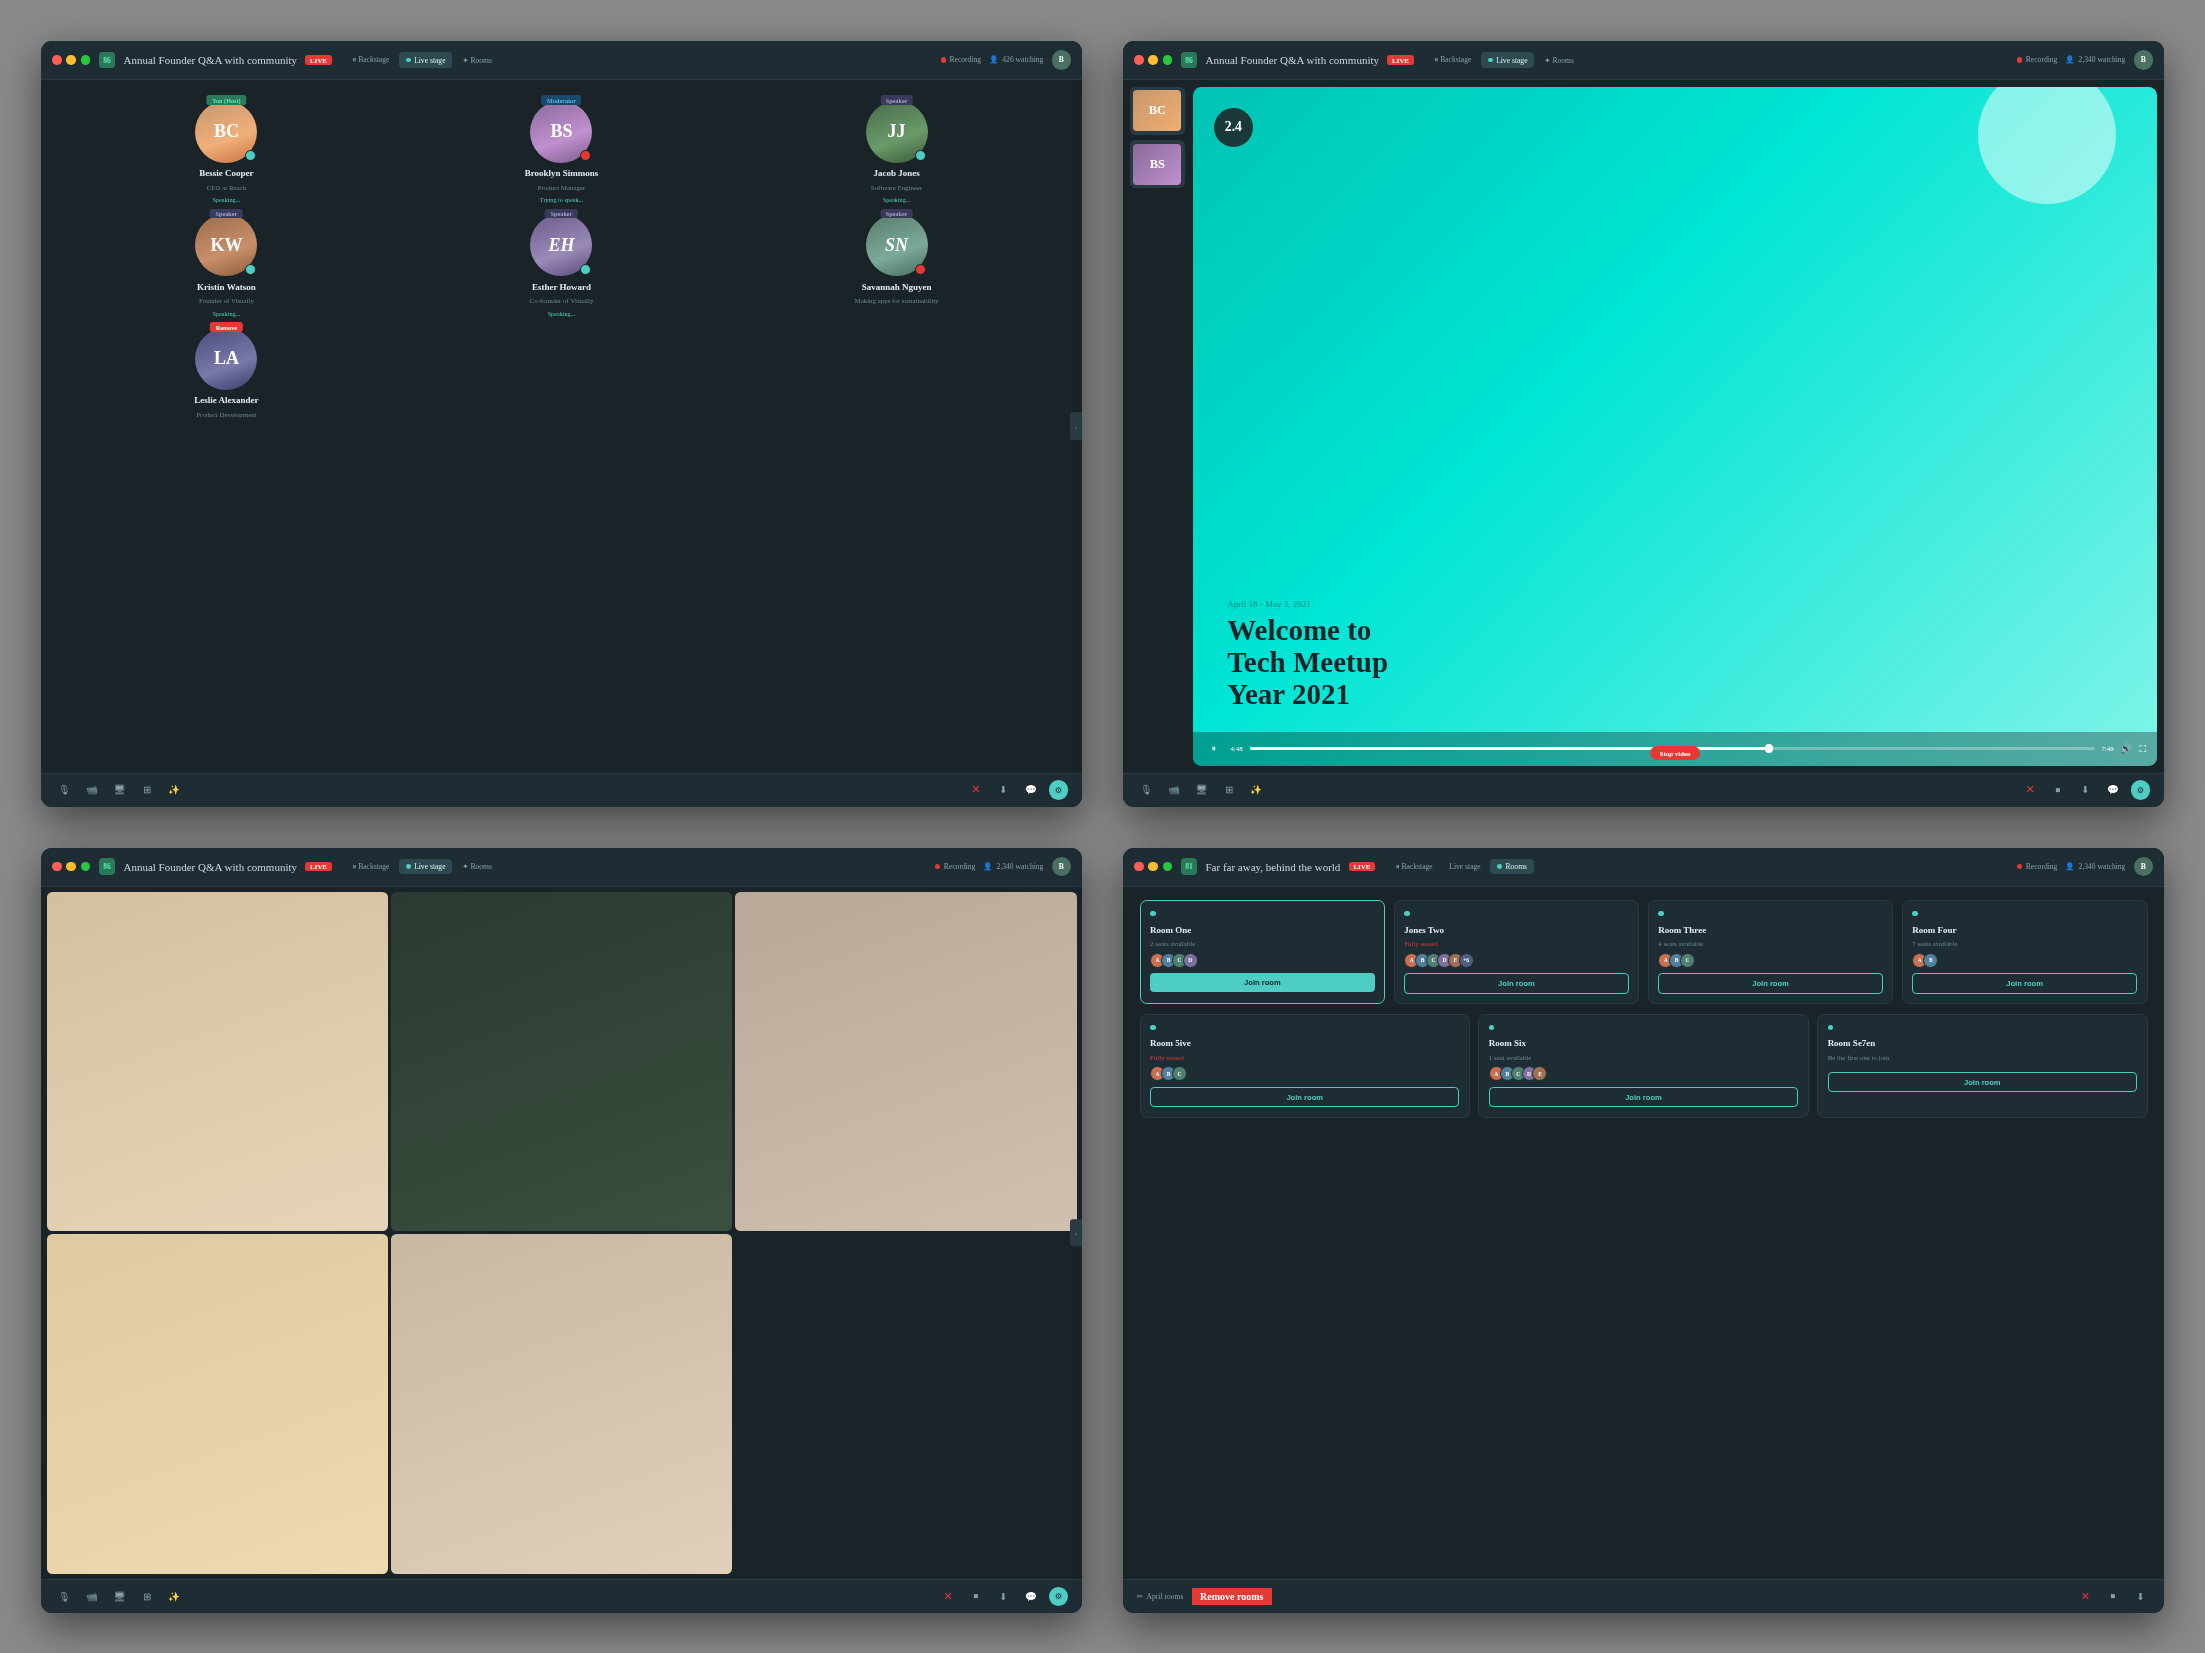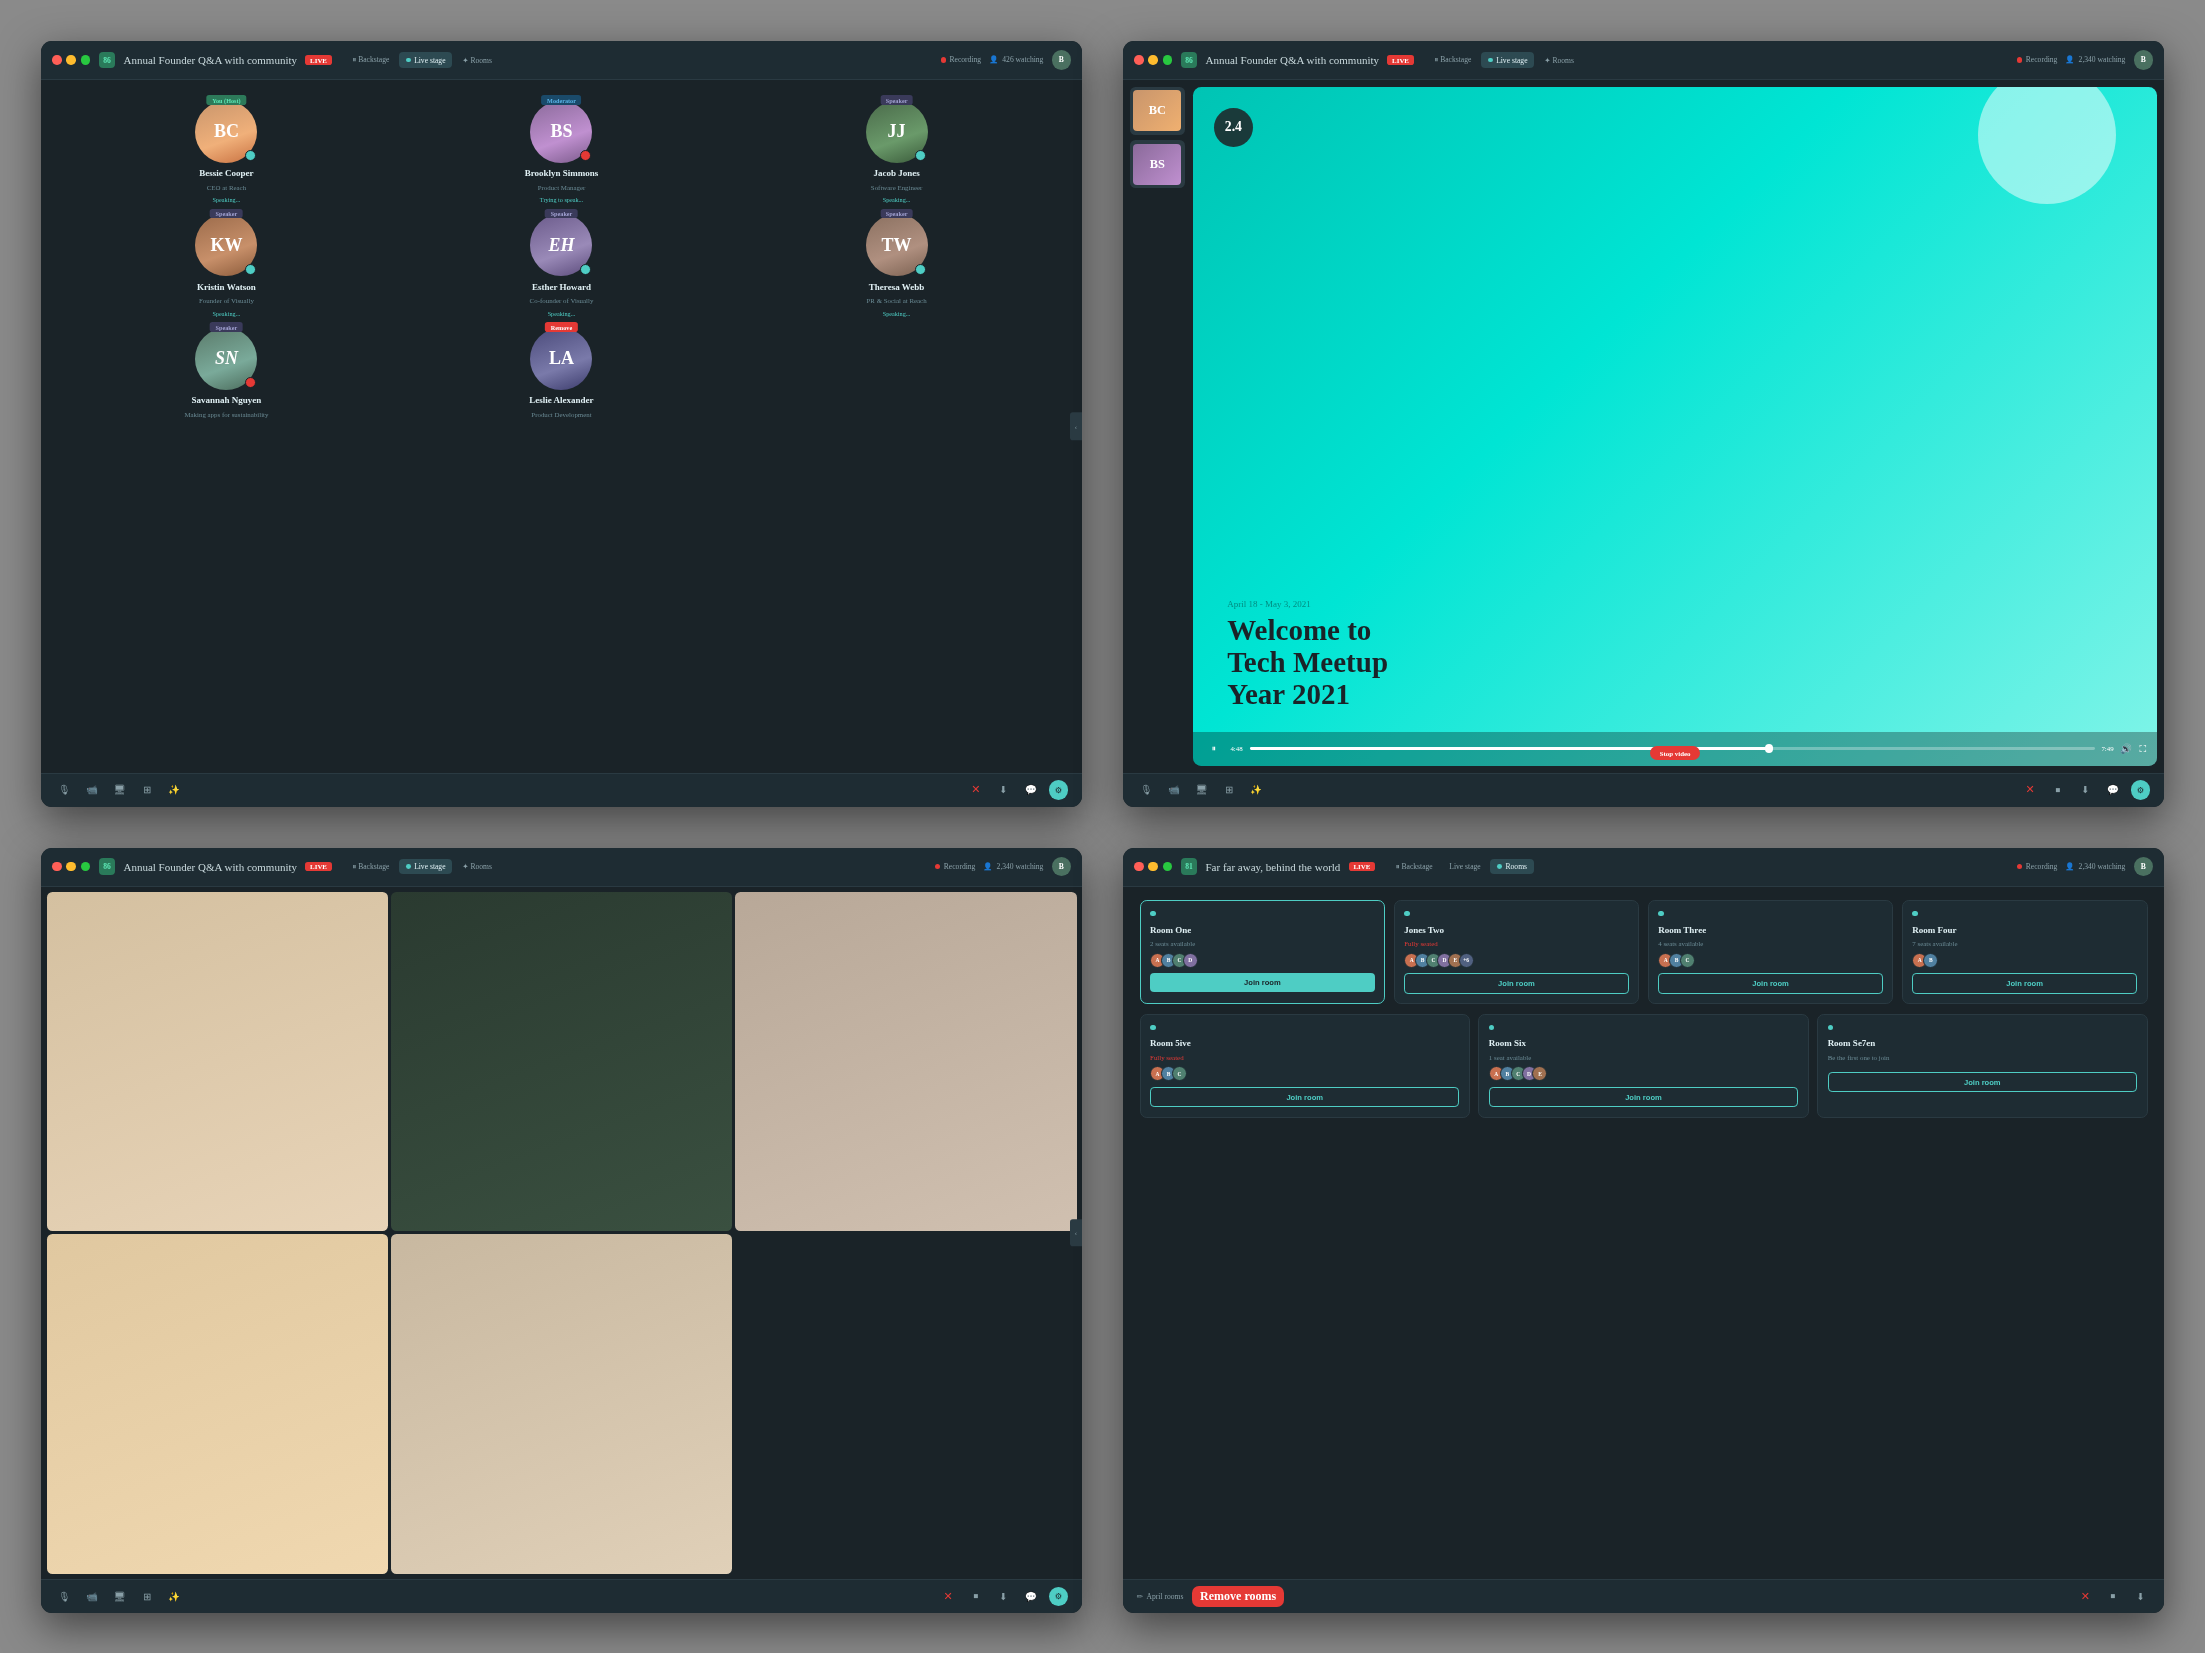--- a/index.html
+++ b/index.html
@@ -451,24 +451,24 @@
     }
     .btn-edit-room {
       color: #8aa0a8;
       font-size: 7.6px;
       display: flex; align-items: center; gap: 3.4px;
       cursor: pointer;
     }
     .btn-remove-room {
       background: #e53935;
       color: white;
-      font-size: 12px;
+      font-size: 10px;
       font-weight: 700;
       padding: 3.4px 8.3px;
-      border-radius: 7px;
+      border-radius: 0;
       cursor: pointer;
     }
 
     
     .face-bg-1 { background: linear-gradient(160deg, #c8956c 0%, #f0b07a 60%, #c87040 100%); }
     .face-bg-2 { background: linear-gradient(160deg, #8a6a9a 0%, #c090d0 60%, #7a5a8a 100%); }
     .face-bg-3 { background: linear-gradient(160deg, #7a5040 0%, #a07060 60%, #6a4030 100%); }
     .face-bg-4 { background: linear-gradient(160deg, #4a6a4a 0%, #6a9a6a 60%, #3a5a3a 100%); }
     .face-bg-5 { background: linear-gradient(160deg, #9a6a4a 0%, #c8906a 60%, #8a5a3a 100%); }
     .face-bg-6 { background: linear-gradient(160deg, #6a5a8a 0%, #9a8ab8 60%, #5a4a7a 100%); }
@@ -601,32 +601,20 @@
           <div class="micro-dot-teal"></div>
         </div>
         <div style="position:absolute;top:0;left:50%;transform:translateX(-50%)">
           <span class="participant-role-badge role-speaker">Speaker</span>
         </div>
         <div class="participant-name">Esther Howard</div>
         <div class="participant-title">Co-founder of Visually</div>
         <div class="participant-status">Speaking...</div>
       </div>
 
-      <div class="participant-card">
-        <div style="position:relative; display:inline-block;">
-          <div class="avatar-circle face-bg-7">TW</div>
-          <div class="micro-dot-teal"></div>
-        </div>
-        <div style="position:absolute;top:0;left:50%;transform:translateX(-50%)">
-          <span class="participant-role-badge role-speaker">Speaker</span>
-        </div>
-        <div class="participant-name">Theresa Webb</div>
-        <div class="participant-title">PR &amp; Social at Reach</div>
-        <div class="participant-status">Speaking...</div>
-      </div>
 
       <div class="participant-card">
         <div style="position:relative; display:inline-block;font-style:italic;">
           <div class="avatar-circle face-bg-8">SN</div>
           <div class="micro-dot-red"></div>
         </div>
         <div style="position:absolute;top:0;left:50%;transform:translateX(-50%)">
           <span class="participant-role-badge role-speaker">Speaker</span>
         </div>
         <div class="participant-name">Savannah Nguyen</div>

